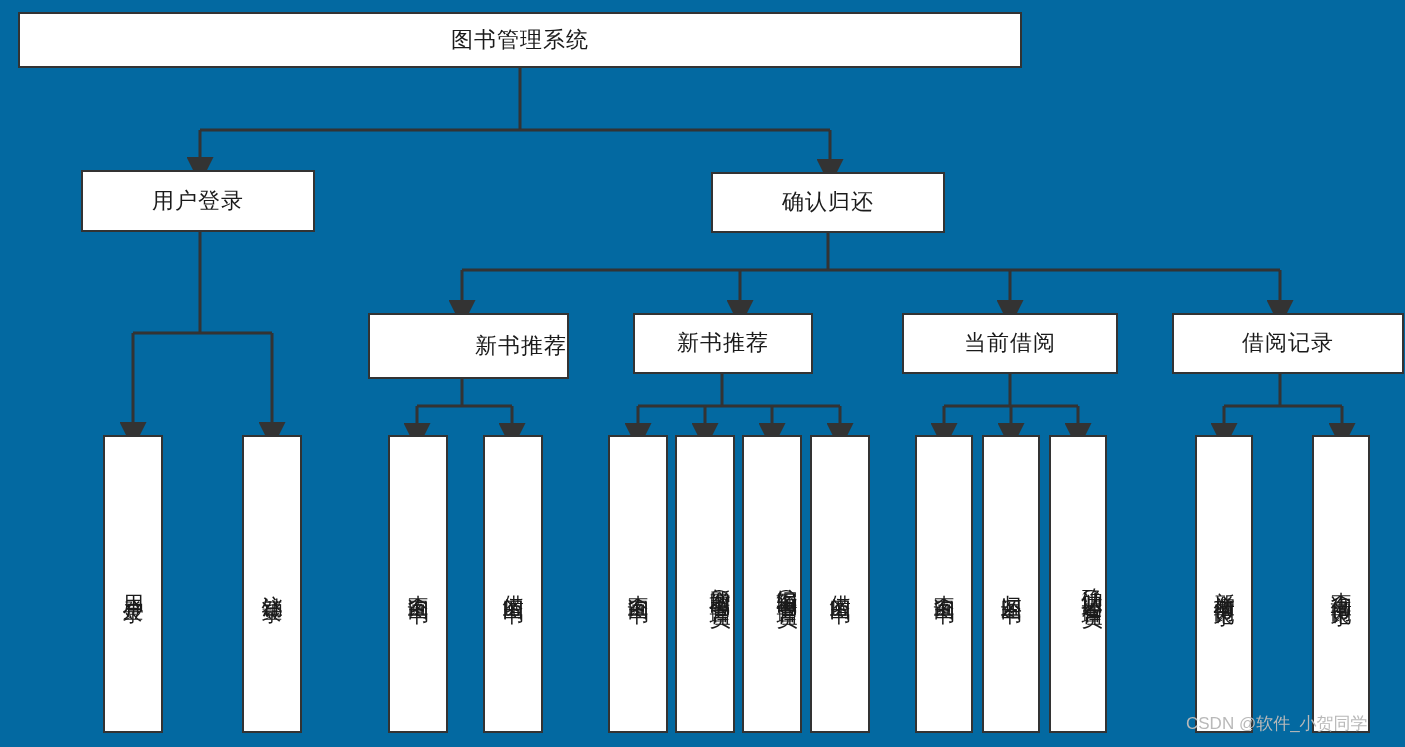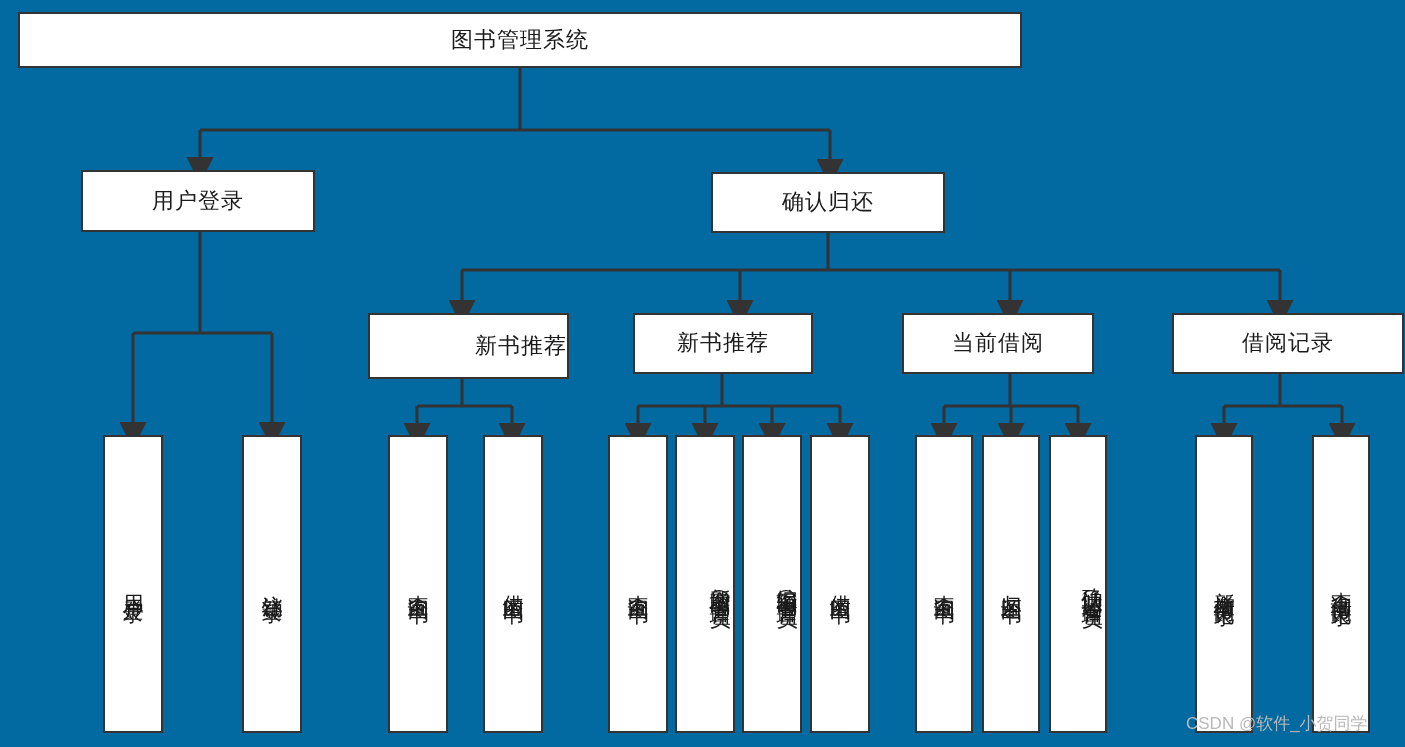--- a/index.html
+++ b/index.html
@@ -130,21 +130,21 @@
   <div class="node node-h" style="left:711px; top:172px; width:234px; height:61px;">
     <span>确认归还</span>
   </div>
 
   <div class="node node-h" style="left:368px; top:313px; width:201px; height:66px;justify-content:flex-end;">
     <span>新书推荐</span>
   </div>
   <div class="node node-h" style="left:633px; top:313px; width:180px; height:61px;">
     <span>新书推荐</span>
   </div>
-  <div class="node node-h" style="left:902px; top:313px; width:192px; height:61px;">
+  <div class="node node-h" style="left:902px; top:313px; width:216px; height:61px;">
     <span>当前借阅</span>
   </div>
   <div class="node node-h" style="left:1172px; top:313px; width:232px; height:61px;">
     <span>借阅记录</span>
   </div>
 
   <div class="node node-v leaf-short" style="left:103px; top:435px; width:60px; height:298px;">
     <span>用户登录</span>
   </div>
   <div class="node node-v leaf-short" style="left:242px; top:435px; width:60px; height:298px;">

